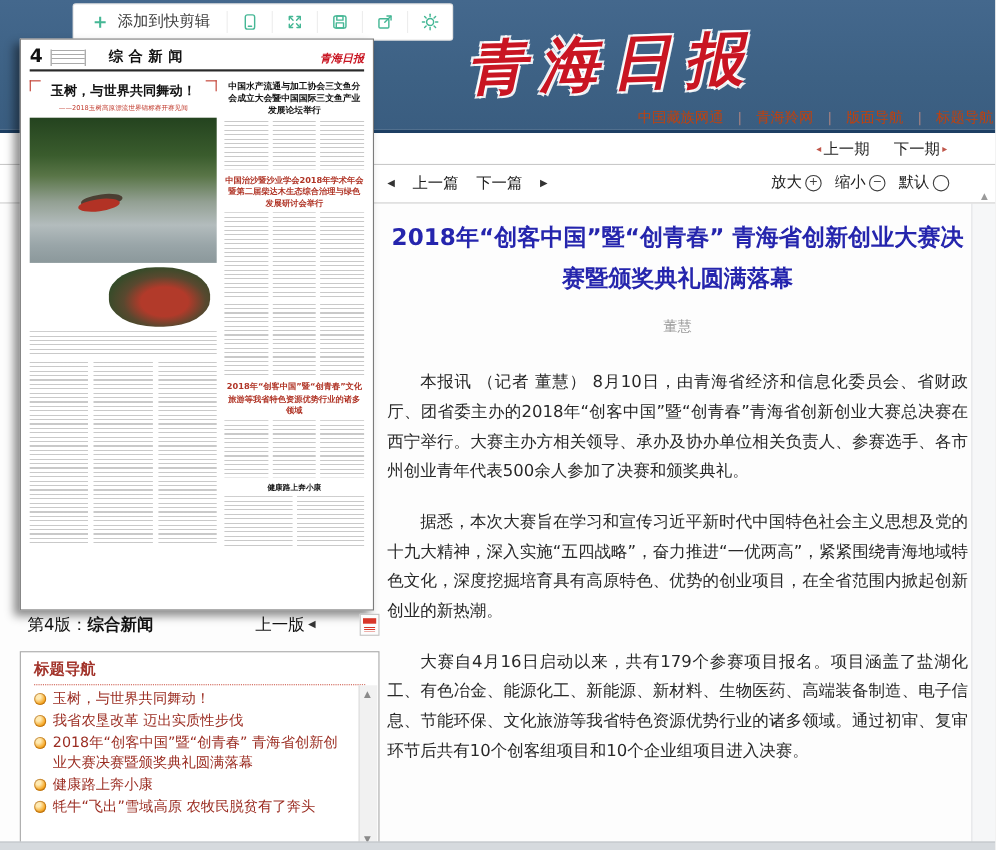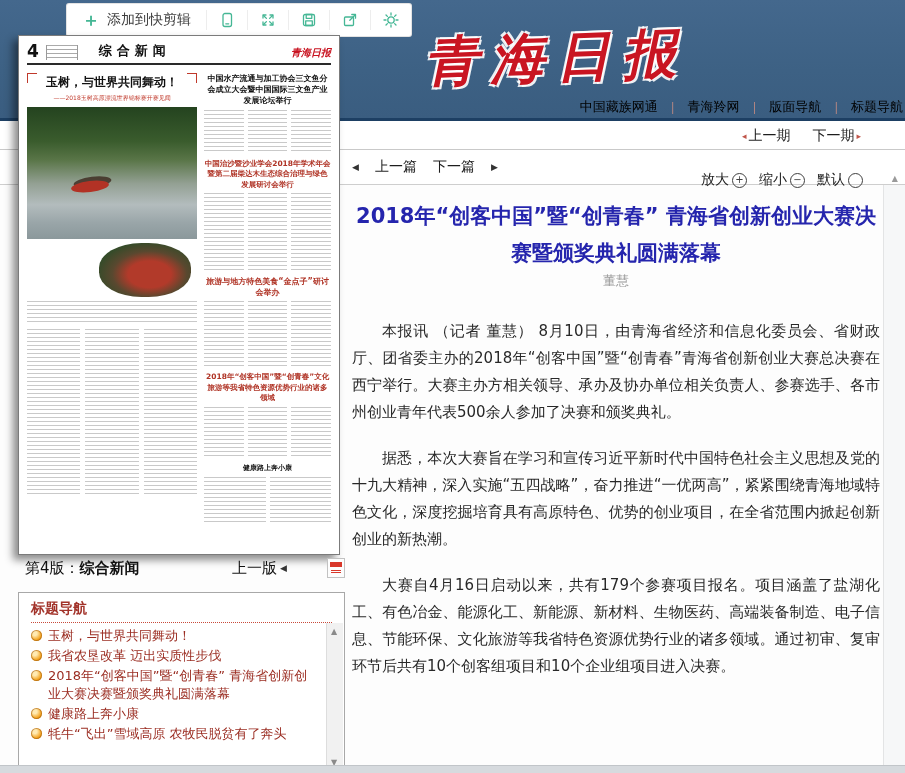--- a/index.html
+++ b/index.html
@@ -21,53 +21,53 @@
   .tbtn svg{stroke:#45b795;fill:none;stroke-width:1.3;stroke-linecap:round;stroke-linejoin:round;}
 
   
   .logo{position:absolute;left:424px;top:22px;z-index:2;
         font-family:"DejaVu Serif","Liberation Serif",serif;font-style:italic;font-weight:bold;
         font-size:54px;color:#c91522;letter-spacing:12px;transform:rotate(-2deg);
         text-shadow:2px 2px 0 rgba(255,255,255,.9),-2px -2px 0 rgba(255,255,255,.9),
                     2px -2px 0 rgba(255,255,255,.9),-2px 2px 0 rgba(255,255,255,.9);}
   .hlinks{position:absolute;right:2px;top:98px;z-index:3;display:flex;align-items:center;gap:9px;
           color:#fff;font-size:13px;white-space:nowrap;}
-  .hlink{color:#000000;cursor:pointer;}
+  .hlink{color:#c2410c;cursor:pointer;}
   .hsep{color:#d49183;font-size:12px;}
 
   
   .datebar{position:absolute;top:121px;left:0;right:0;height:28px;background:#fff;
            border-bottom:1px solid #c9c9c9;z-index:1;}
   .date{position:absolute;left:455px;top:126px;z-index:2;font-size:15px;font-weight:bold;color:#101010;}
   .issuenav{position:absolute;left:742px;top:127px;z-index:2;display:flex;gap:22px;
             font-size:14px;color:#1d1d1d;align-items:center;}
   .issuenav .itm{cursor:pointer;display:flex;align-items:center;gap:2px;}
   .redarr{color:#c0564a;font-size:9px;}
 
   
   .artnav{position:absolute;top:150px;left:0;right:0;height:34px;background:#fff;
           border-bottom:1px solid #cecece;z-index:1;}
   .artnav-left{position:absolute;left:352px;top:158px;z-index:2;display:flex;gap:16px;
                font-size:14px;color:#1d1d1d;align-items:center;}
-  .artnav-right{position:absolute;right:42px;top:171px;z-index:2;display:flex;gap:12px;
+  .artnav-right{position:absolute;right:42px;top:157px;z-index:2;display:flex;gap:12px;
                 font-size:14px;color:#1d1d1d;align-items:center;margin-left:11px;}
   .artnav .itm,.artnav-left .itm,.artnav-right .itm{cursor:pointer;display:flex;align-items:center;}
   .blkarr{font-size:9px;color:#333;}
   .circle{display:inline-flex;width:13px;height:13px;border:1px solid #3f3f3f;border-radius:50%;
           align-items:center;justify-content:center;font-size:10px;line-height:1;margin-left:3px;color:#3f3f3f;}
 
   
   .art-scroll{position:absolute;right:0;top:185px;bottom:7px;width:21px;background:#f6f7f8;
               border-left:1px solid #e3e4e5;z-index:0;}
   .scroll-up-art{position:absolute;right:7px;top:174px;z-index:3;color:#9a9a9a;font-size:8px;}
 
   
   .article{position:absolute;left:352px;top:198px;width:528px;z-index:1;}
   .title{color:#2525ad;font-weight:bold;font-size:21px;line-height:37px;text-align:center;}
-  .author{text-align:center;color:#9a9a9a;font-size:13px;}
+  .author{text-align:center;color:#9a9a9a;font-size:13px;margin-top:16px;}
   .paras{margin-top:28px;font-size:15px;line-height:27px;color:#282828;text-align:justify;}
   .paras p{text-indent:2em;margin:0 0 19px 0;}
 
   
   .thumb{position:absolute;left:18px;top:35px;width:322px;height:520px;background:#fff;
          border:1px solid #7b7b7b;box-shadow:-5px 5px 8px rgba(0,0,0,.45);z-index:5;
          padding:6px 8px;box-sizing:border-box;cursor:pointer;overflow:hidden;}
   .th-head{display:flex;align-items:flex-end;gap:7px;border-bottom:2px solid #2a2a2a;padding-bottom:3px;}
   .th-page{font-size:17px;font-weight:bold;color:#111;line-height:1;}
   .th-datebox{width:30px;height:15px;border-left:1px solid #999;border-right:1px solid #999;
@@ -275,21 +275,20 @@
           <div class="stripes" style="height:44px"></div>
           <div class="stripes" style="height:44px"></div>
           <div class="stripes" style="height:44px"></div>
         </div>
         <div class="th-rh red">中国治沙暨沙业学会2018年学术年会暨第二届柴达木生态综合治理与绿色发展研讨会举行</div>
         <div class="th-rtx">
           <div class="stripes" style="height:78px"></div>
           <div class="stripes" style="height:78px"></div>
           <div class="stripes" style="height:78px"></div>
         </div>
-        <div class="th-rh red" style="font-size:8px">旅游与地方特色美食“金点子”研讨会举办</div>
         <div class="th-rtx">
           <div class="stripes" style="height:66px"></div>
           <div class="stripes" style="height:66px"></div>
           <div class="stripes" style="height:66px"></div>
         </div>
         <div class="th-rh red">2018年“创客中国”暨“创青春”文化旅游等我省特色资源优势行业的诸多领域</div>
         <div class="th-rtx">
           <div class="stripes" style="height:52px"></div>
           <div class="stripes" style="height:52px"></div>
           <div class="stripes" style="height:52px"></div>

